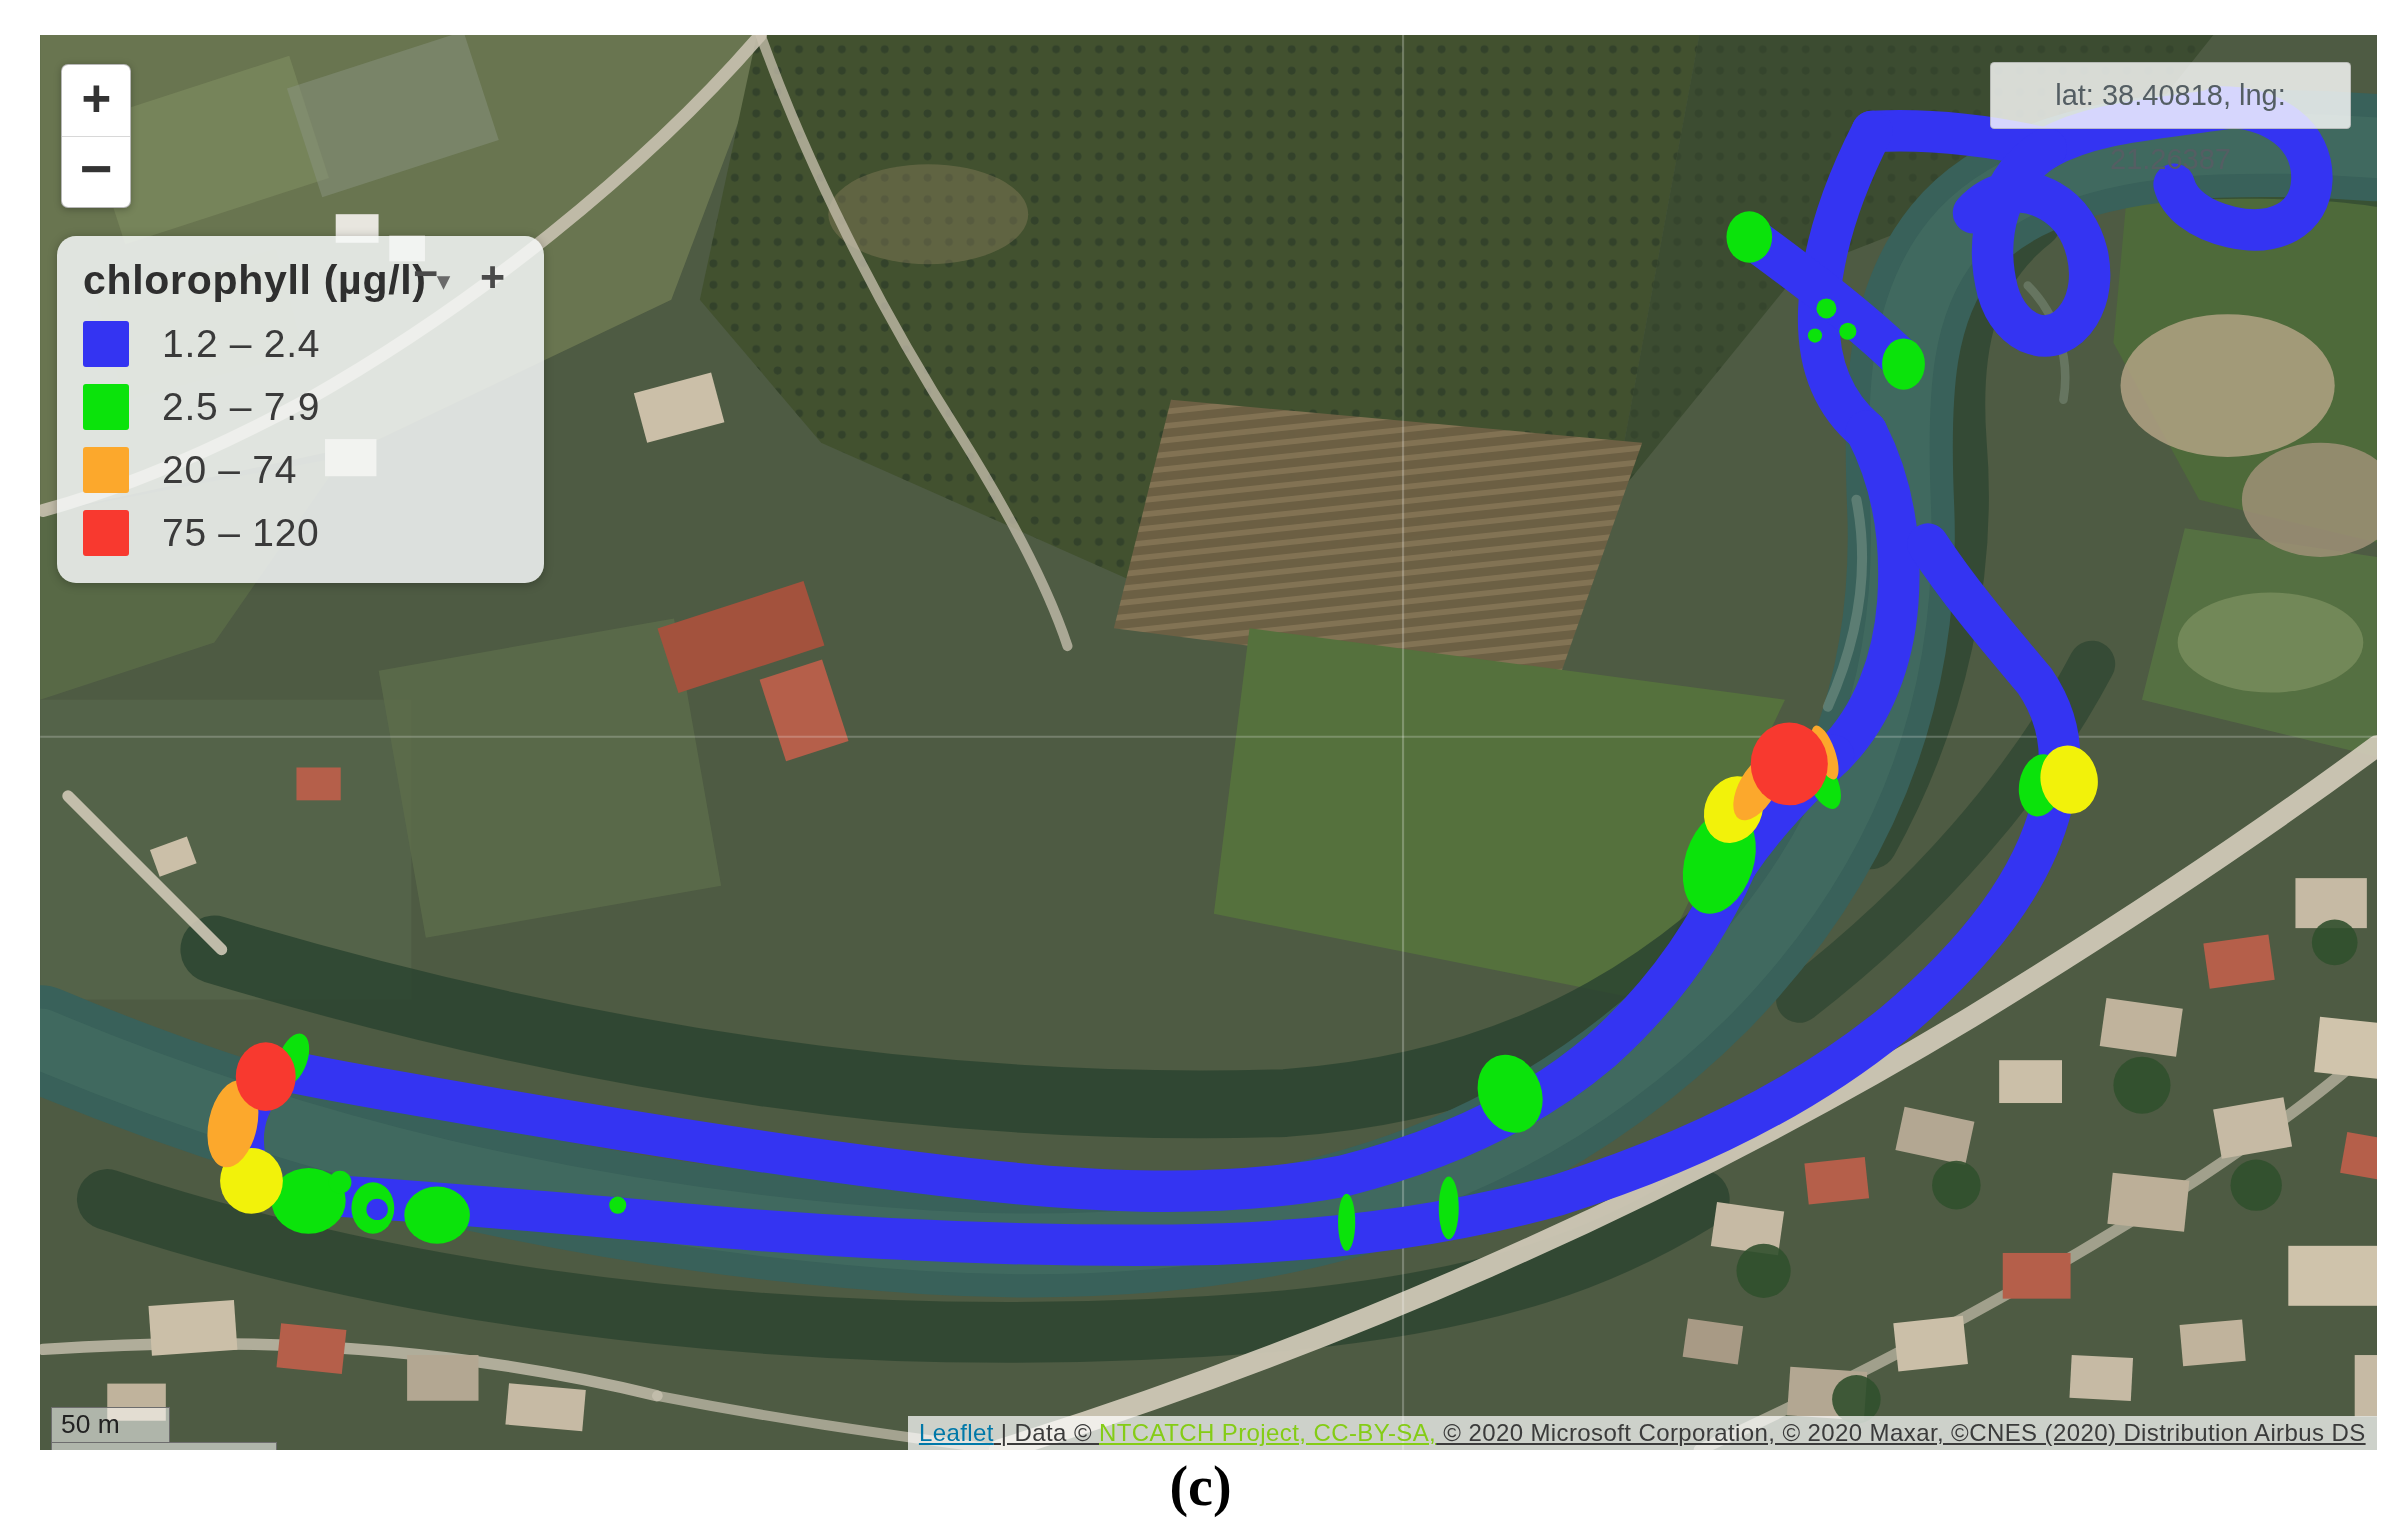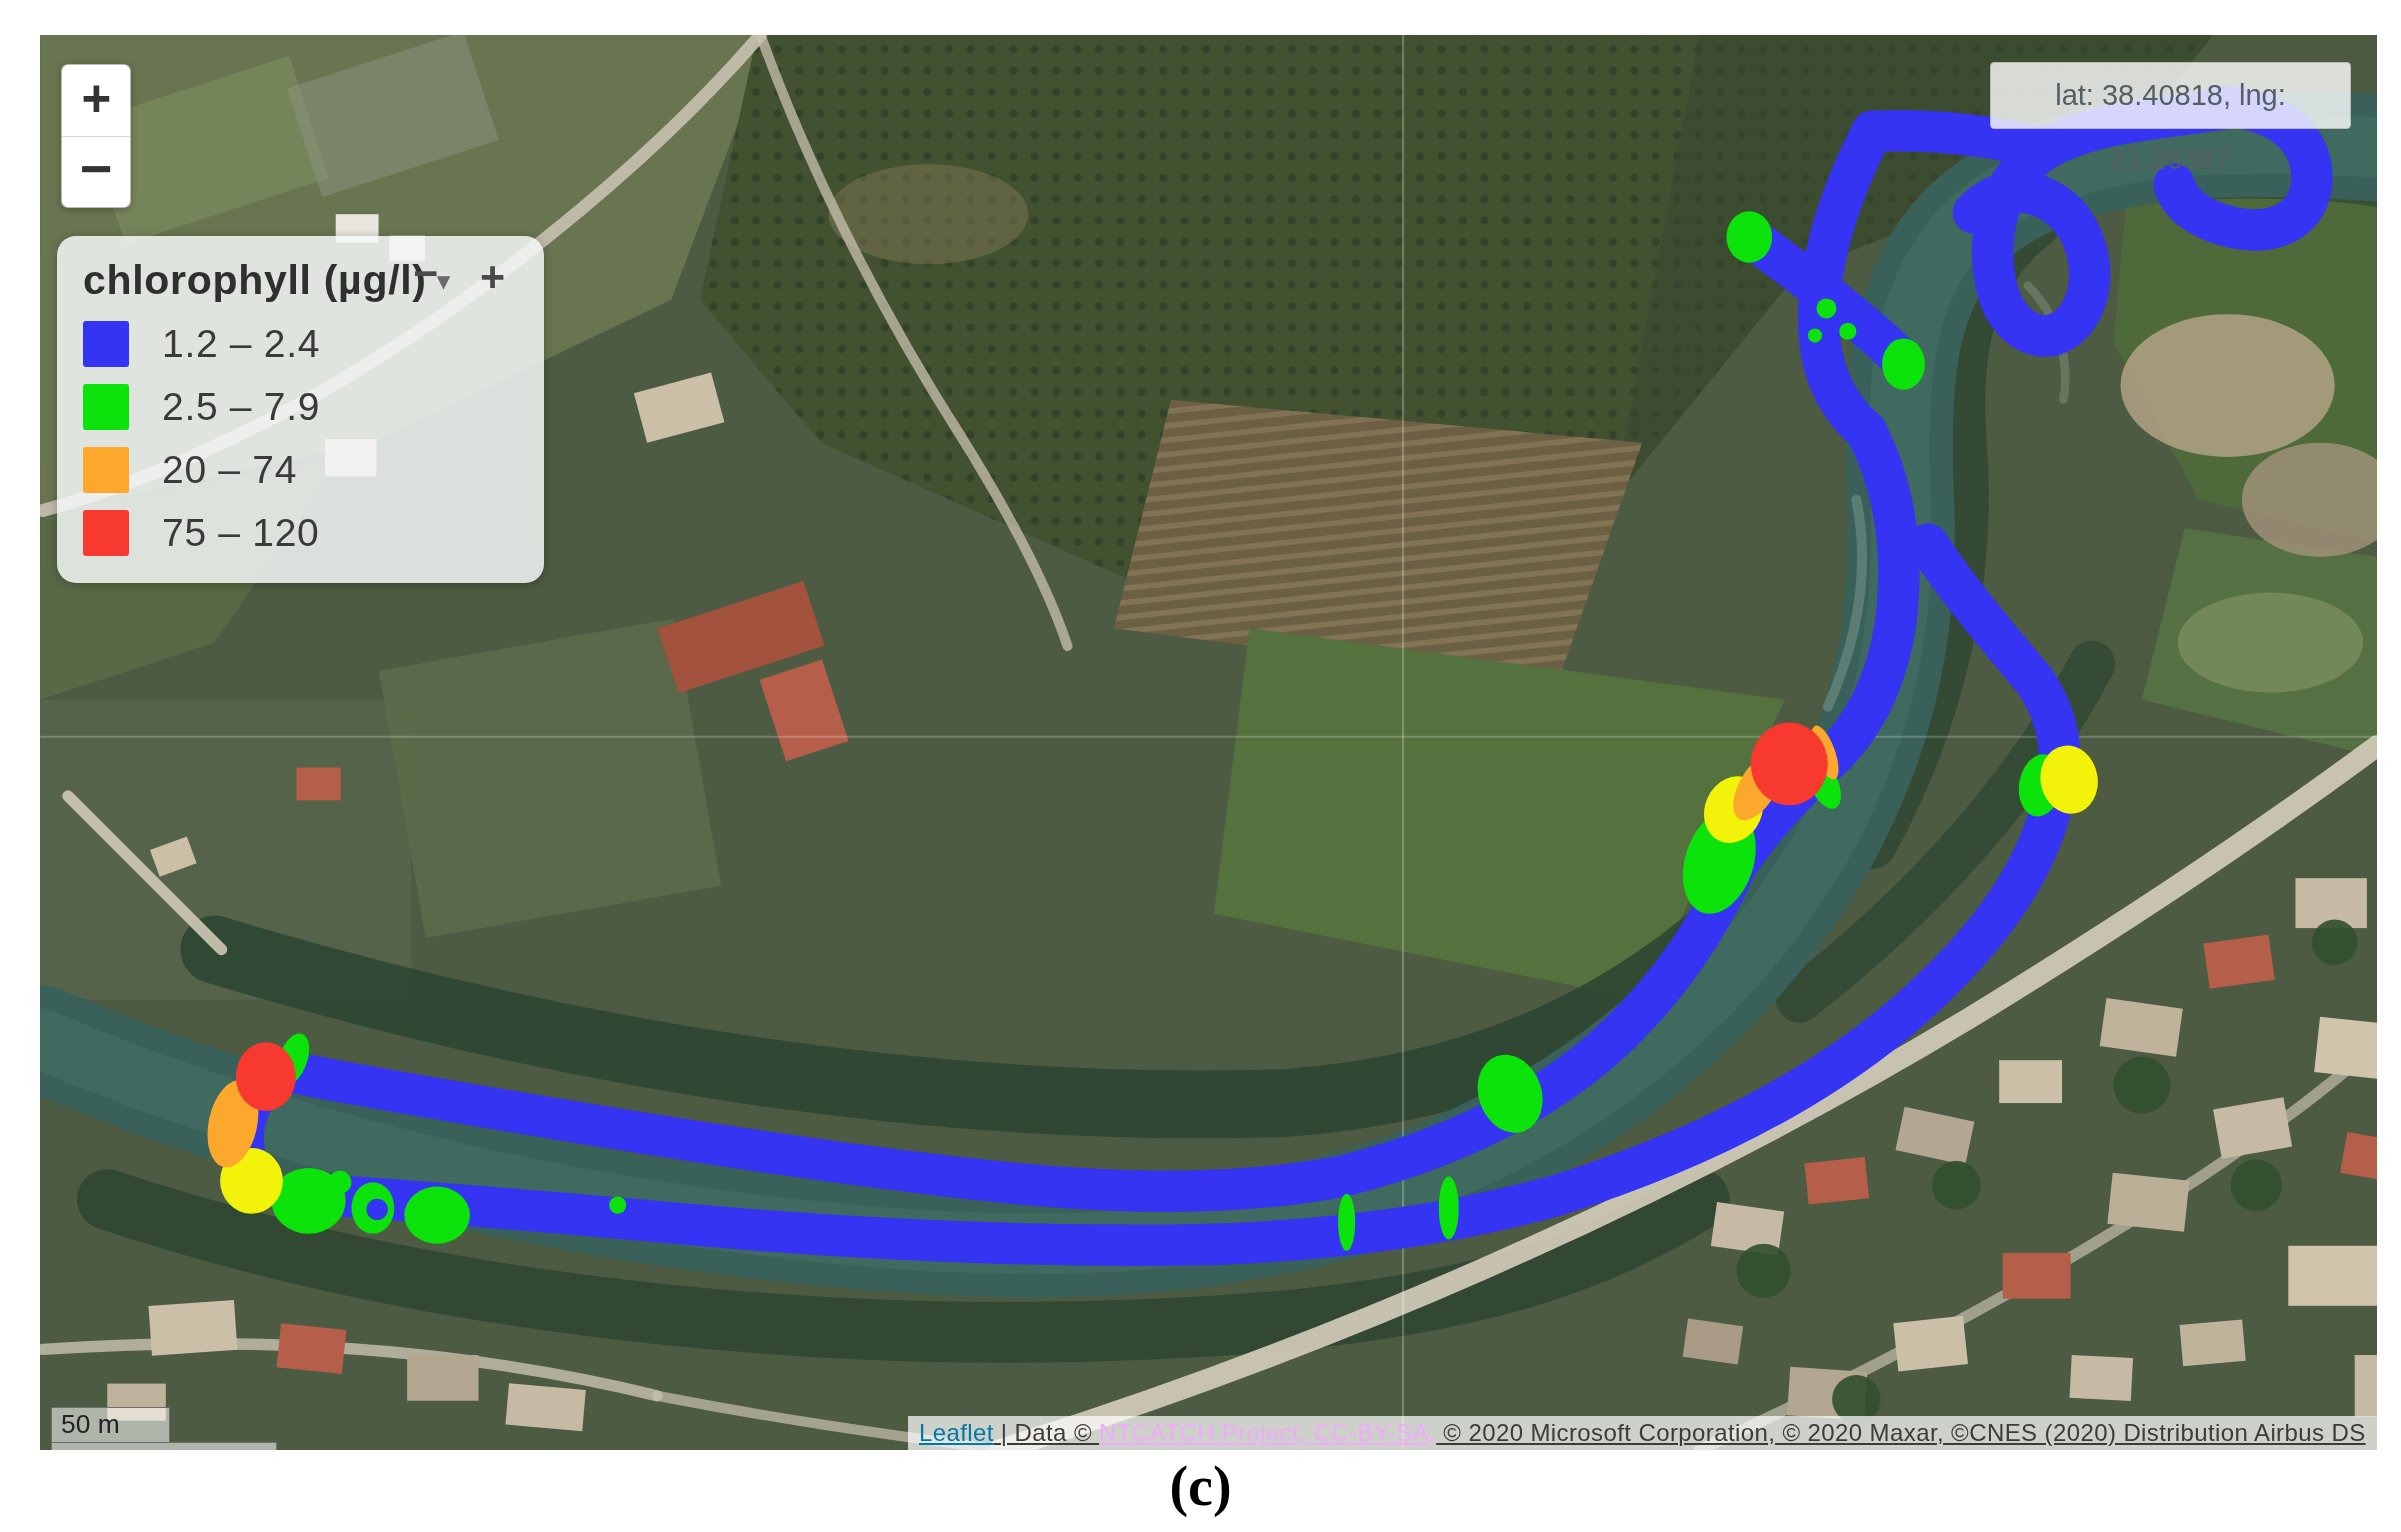--- a/index.html
+++ b/index.html
@@ -243,18 +243,18 @@
         </div>
     </div>
 
     <div class="coords">lat: 38.40818, lng: 21.26387</div>
 
     <div class="scale">
       <div class="scale-line scale-metric">50 m</div>
       <div class="scale-line scale-imperial">300 ft</div>
     </div>
 
-    <div class="attribution" id="attribution"><span style="color: rgb(0, 120, 168);">Leaflet</span><span style="color: rgb(59, 59, 59);"> | Data © </span><span style="color: #f0abfc;">NTCATCH Project, CC-BY-SA,</span><span style="color: rgb(59, 59, 59);"> © 2020 Microsoft Corporation, © 2020 Maxar, ©CNES (2020) Distribution Airbus DS</span></div>
+    <div class="attribution" id="attribution"><span style="color: rgb(0, 120, 168);">Leaflet</span><span style="color: rgb(59, 59, 59);"> | Data © </span><span style="color: #84cc16;">NTCATCH Project, CC-BY-SA,</span><span style="color: rgb(59, 59, 59);"> © 2020 Microsoft Corporation, © 2020 Maxar, ©CNES (2020) Distribution Airbus DS</span></div>
   </div>
 
   <div class="caption">(c)</div>
 </div>
 
 
 </body></html>

